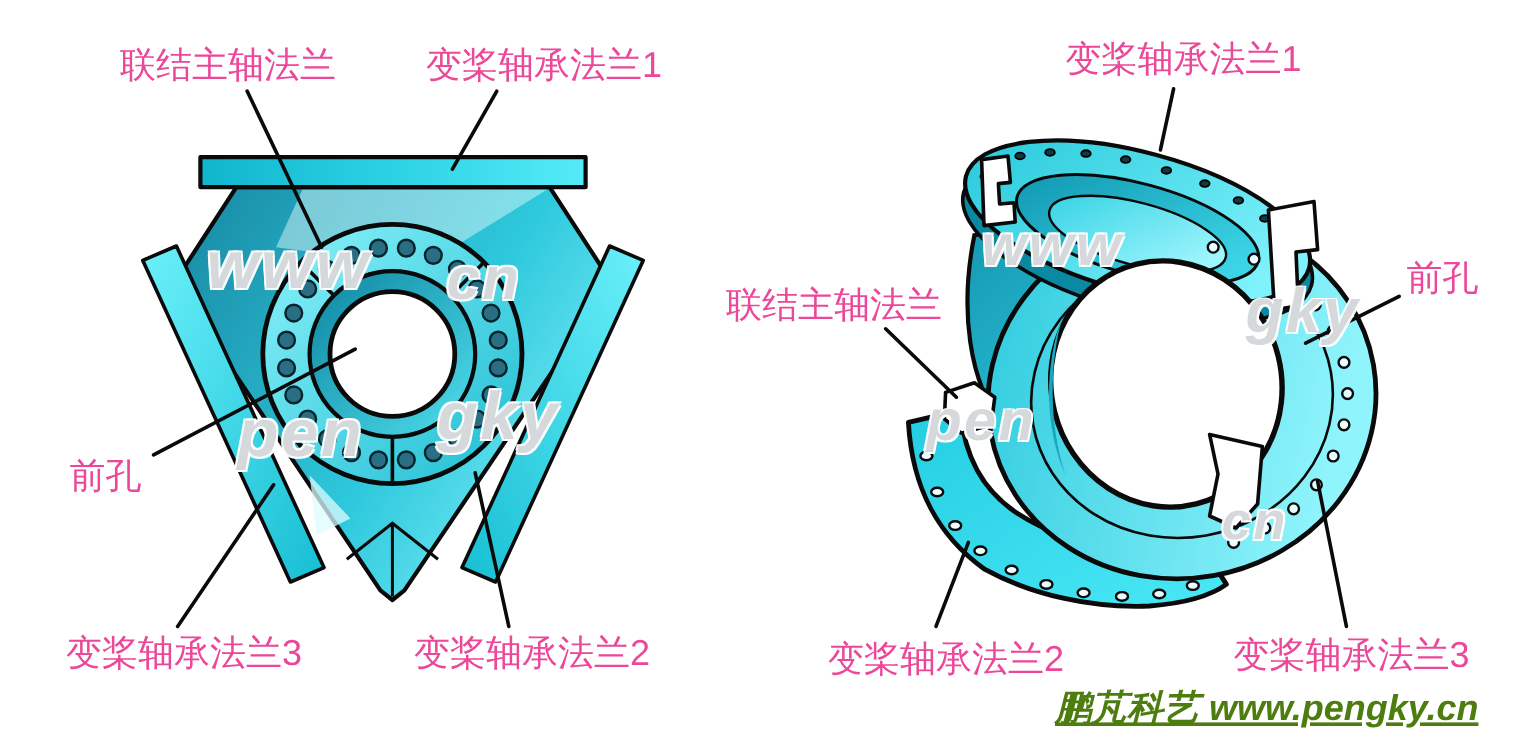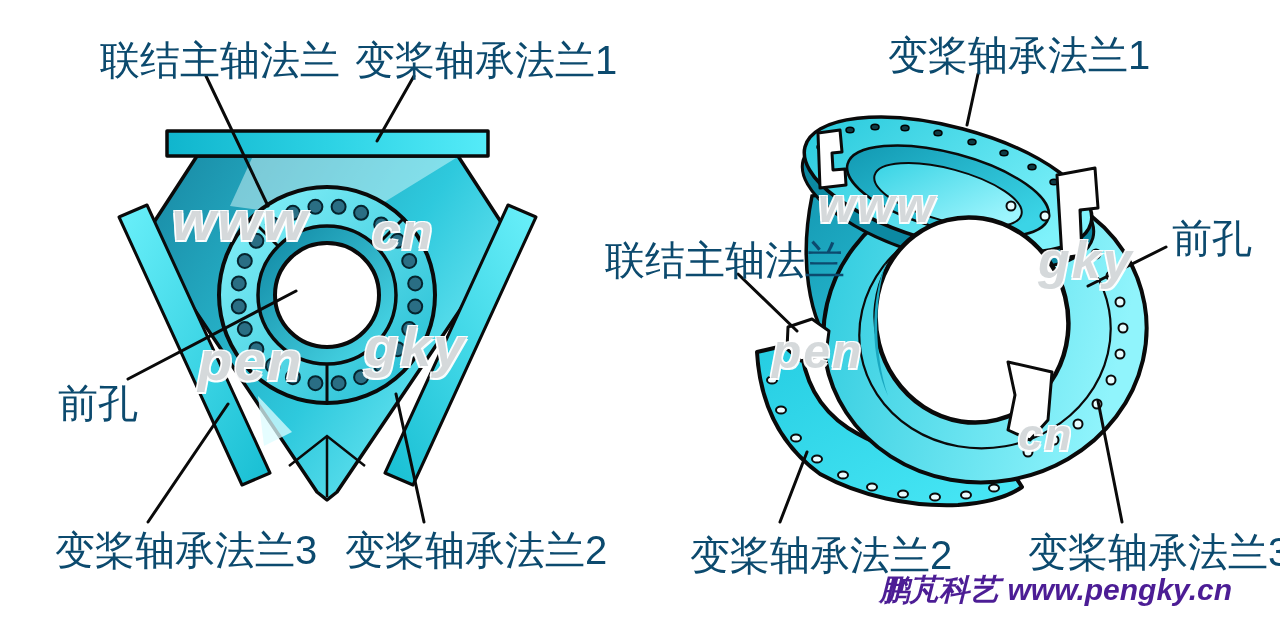--- a/index.html
+++ b/index.html
@@ -1,19 +1,19 @@
 <!DOCTYPE html>
 <html><head>
 <meta charset="utf-8">
 <style>
   html,body{margin:0;padding:0;background:#ffffff;}
   #stage{position:relative;width:1280px;height:621px;background:#ffffff;overflow:hidden;
          font-family:"Liberation Sans","DejaVu Sans",sans-serif;}
   #art{position:absolute;left:0;top:0;}
-  .lbl{position:absolute;color:#0c4a6e;font-size:40px;line-height:1.1;white-space:nowrap;
+  .lbl{position:absolute;color:#ec4899;font-size:30px;line-height:1.1;white-space:nowrap;
        letter-spacing:0px;z-index:30;}
   .wm{position:absolute;font-style:italic;font-weight:bold;color:rgba(155,165,170,0.42);
       z-index:20;letter-spacing:2px;
       text-shadow:1.5px 1.5px 0 rgba(255,255,255,0.95),-1.5px -1.5px 0 rgba(255,255,255,0.95),
                   1.5px -1.5px 0 rgba(255,255,255,0.95),-1.5px 1.5px 0 rgba(255,255,255,0.95);}
   .footer{position:absolute;font-style:italic;font-weight:bold;font-size:30px;z-index:30;
           white-space:nowrap;}
 </style>
 </head>
 <body>
@@ -228,15 +228,15 @@
   <div class="lbl" style="left:58px;top:381px;">前孔</div>
   <div class="lbl" style="left:55px;top:528px;">变桨轴承法兰3</div>
   <div class="lbl" style="left:345px;top:528px;">变桨轴承法兰2</div>
 
   <div class="lbl" style="left:888px;top:33px;">变桨轴承法兰1</div>
   <div class="lbl" style="left:605px;top:238px;">联结主轴法兰</div>
   <div class="lbl" style="left:1172px;top:216px;">前孔</div>
   <div class="lbl" style="left:690px;top:533px;">变桨轴承法兰2</div>
   <div class="lbl" style="left:1028px;top:530px;">变桨轴承法兰3</div>
 
-  <div class="footer" style="right:48px;top:570px;color:#4c1d95;">鹏芃科艺 www.pengky.cn</div>
+  <div class="footer" style="right:48px;top:570px;color:#4d7c0f;text-decoration:underline;">鹏芃科艺 www.pengky.cn</div>
 
 </div>
 
 </body></html>

